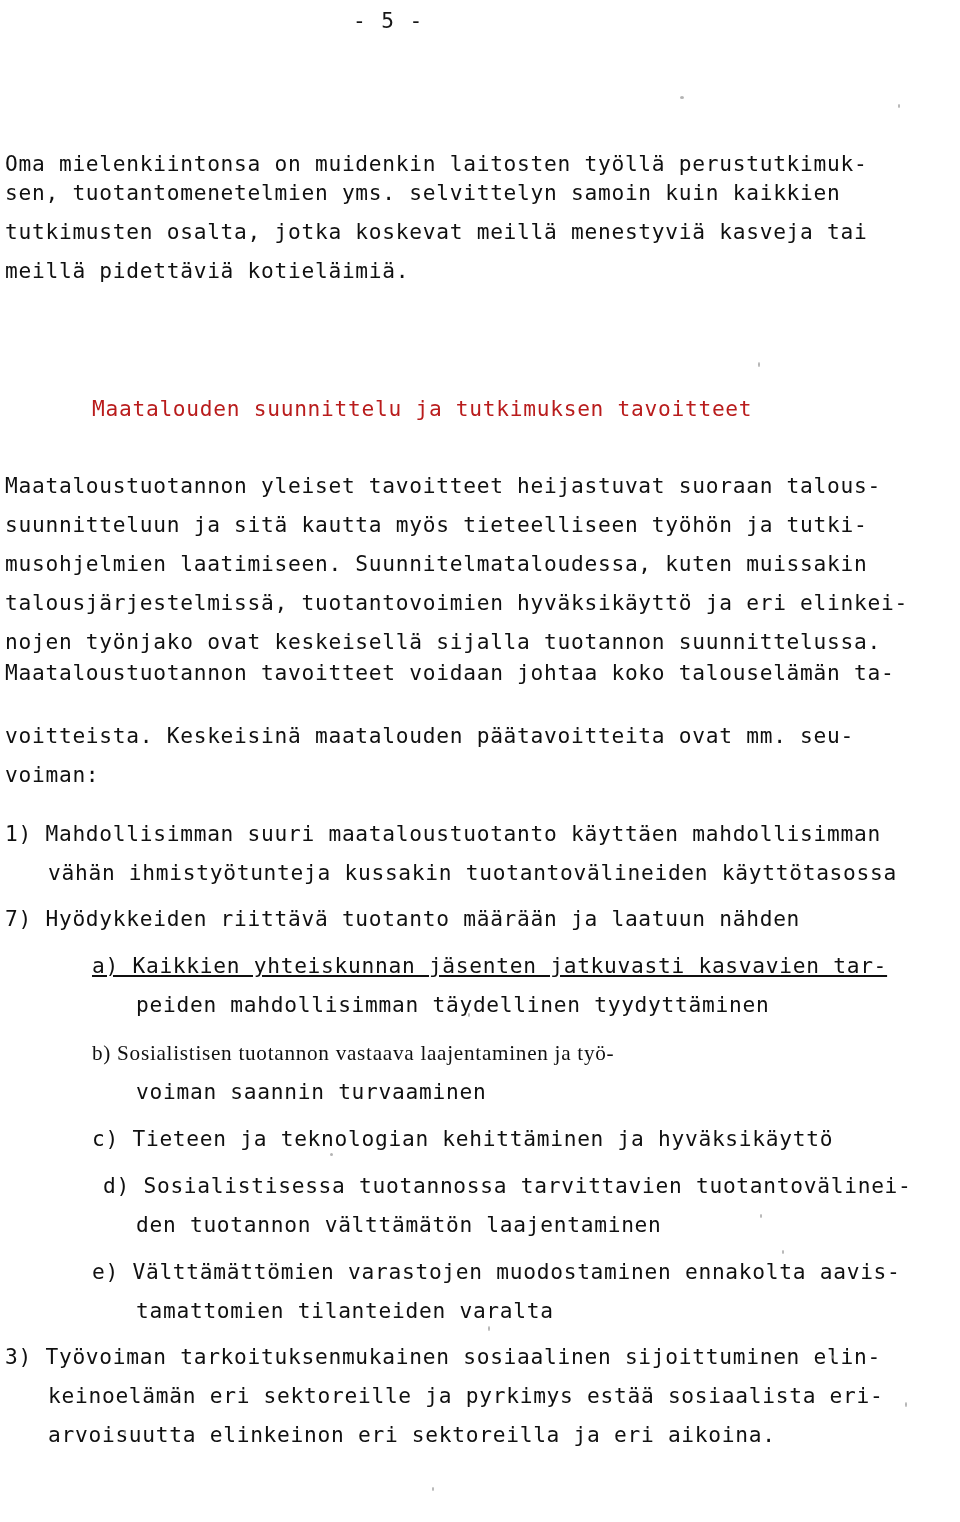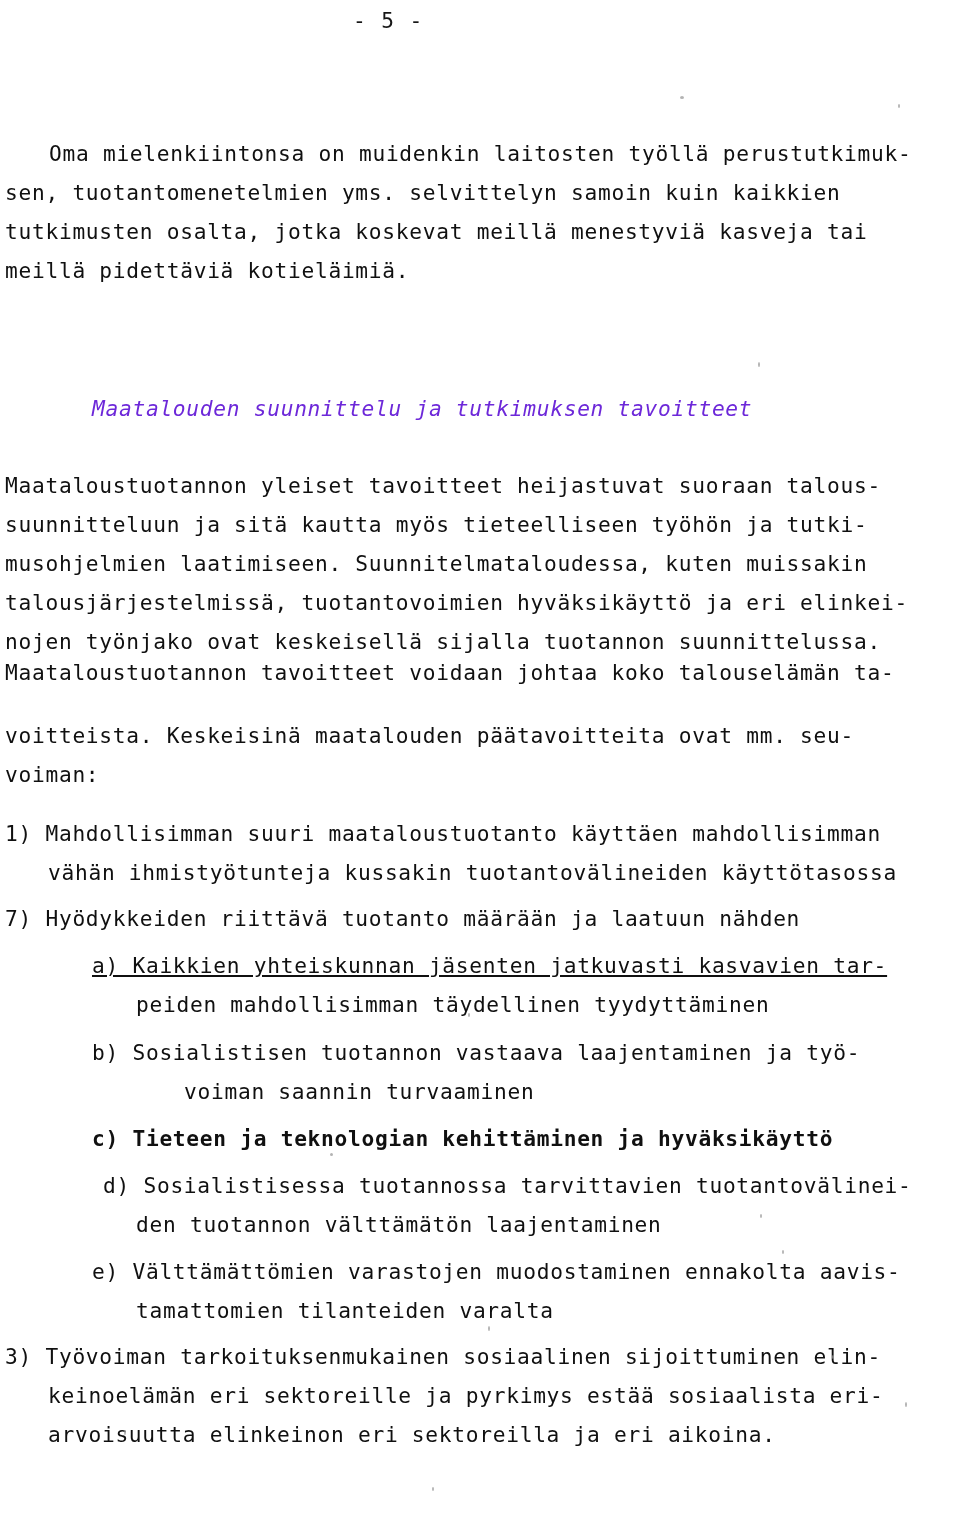--- a/index.html
+++ b/index.html
@@ -38,22 +38,21 @@
     top: 8px;
     left: 353px;
     white-space: pre;
     font-family: "DejaVu Sans Mono", "Liberation Mono", monospace;
     font-size: 21.2px;
     letter-spacing: 1.4px;
     color: #161616;
   }
   
   .heading {
-    color: #6d28d9;
-    font-style: italic;
+    color: #b91c1c;
   }
   
   .ind0  { left: 5px;  }
   .ind3  { left: 48px; }
   .ind6  { left: 92px; }
   .ind9  { left: 136px;}
 
   
   .speck {
     position: absolute;
@@ -63,41 +62,41 @@
   }
 </style>
 </head>
 <body>
 
 <div class="page">
 
   <div class="folio">- 5 -</div>
 
   <div id="text-body">
-      <div class="tline ind0" style="top: 141px; margin-left: 44px;">Oma mielenkiintonsa on muidenkin laitosten työllä perustutkimuk-</div>
+      <div class="tline ind0" style="top: 151px;">Oma mielenkiintonsa on muidenkin laitosten työllä perustutkimuk-</div>
       <div class="tline ind0" style="top: 180px;">sen, tuotantomenetelmien yms. selvittelyn samoin kuin kaikkien</div>
       <div class="tline ind0" style="top: 219px;">tutkimusten osalta, jotka koskevat meillä menestyviä kasveja tai</div>
       <div class="tline ind0" style="top: 258px;">meillä pidettäviä kotieläimiä.</div>
       <div class="tline ind6 heading" style="top: 396px;">Maatalouden suunnittelu ja tutkimuksen tavoitteet</div>
       <div class="tline ind0" style="top: 473px;">Maataloustuotannon yleiset tavoitteet heijastuvat suoraan talous-</div>
       <div class="tline ind0" style="top: 512px;">suunnitteluun ja sitä kautta myös tieteelliseen työhön ja tutki-</div>
       <div class="tline ind0" style="top: 551px;">musohjelmien laatimiseen. Suunnitelmataloudessa, kuten muissakin</div>
       <div class="tline ind0" style="top: 590px;">talousjärjestelmissä, tuotantovoimien hyväksikäyttö ja eri elinkei-</div>
       <div class="tline ind0" style="top: 629px;">nojen työnjako ovat keskeisellä sijalla tuotannon suunnittelussa.</div>
       <div class="tline ind0" style="top: 660px;">Maataloustuotannon tavoitteet voidaan johtaa koko talouselämän ta-</div>
       <div class="tline ind0" style="top: 723px;">voitteista. Keskeisinä maatalouden päätavoitteita ovat mm. seu-</div>
       <div class="tline ind0" style="top: 762px;">voiman:</div>
       <div class="tline ind0" style="top: 821px; text-align: center;">1) Mahdollisimman suuri maataloustuotanto käyttäen mahdollisimman</div>
       <div class="tline ind3" style="top: 860px;">vähän ihmistyötunteja kussakin tuotantovälineiden käyttötasossa</div>
       <div class="tline ind0" style="top: 906px;">7) Hyödykkeiden riittävä tuotanto määrään ja laatuun nähden</div>
       <div class="tline ind6" style="top: 953px; text-decoration: underline;">a) Kaikkien yhteiskunnan jäsenten jatkuvasti kasvavien tar-</div>
       <div class="tline ind9" style="top: 992px;">peiden mahdollisimman täydellinen tyydyttäminen</div>
-      <div class="tline ind6" style="top: 1040px;">b) Sosialistisen tuotannon vastaava laajentaminen ja työ-</div>
-      <div class="tline ind9" style="top: 1079px; margin-left: 48px;">voiman saannin turvaaminen</div>
-      <div class="tline ind6" style="top: 1126px; font-weight: bold;">c) Tieteen ja teknologian kehittäminen ja hyväksikäyttö</div>
+      <div class="tline ind6" style="top: 1040px; font-family: Liberation Serif, serif;">b) Sosialistisen tuotannon vastaava laajentaminen ja työ-</div>
+      <div class="tline ind9" style="top: 1079px;">voiman saannin turvaaminen</div>
+      <div class="tline ind6" style="top: 1126px;">c) Tieteen ja teknologian kehittäminen ja hyväksikäyttö</div>
       <div class="tline ind6" style="top: 1173px; margin-left: 11px;">d) Sosialistisessa tuotannossa tarvittavien tuotantovälinei-</div>
       <div class="tline ind9" style="top: 1212px;">den tuotannon välttämätön laajentaminen</div>
       <div class="tline ind6" style="top: 1259px;">e) Välttämättömien varastojen muodostaminen ennakolta aavis-</div>
       <div class="tline ind9" style="top: 1298px;">tamattomien tilanteiden varalta</div>
       <div class="tline ind0" style="top: 1344px;">3) Työvoiman tarkoituksenmukainen sosiaalinen sijoittuminen elin-</div>
       <div class="tline ind3" style="top: 1383px;">keinoelämän eri sektoreille ja pyrkimys estää sosiaalista eri-</div>
       <div class="tline ind3" style="top: 1422px;">arvoisuutta elinkeinon eri sektoreilla ja eri aikoina.</div>
     </div>
 
   <div class="speck" style="left:680px;  top:96px;  width:4px; height:3px;"></div>

